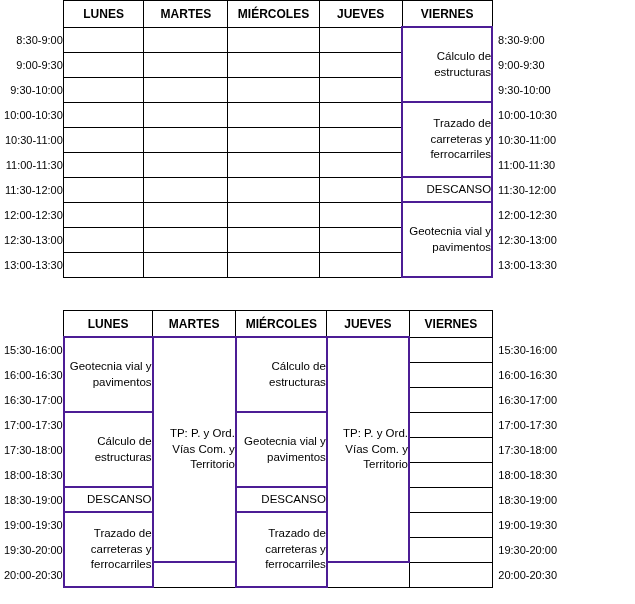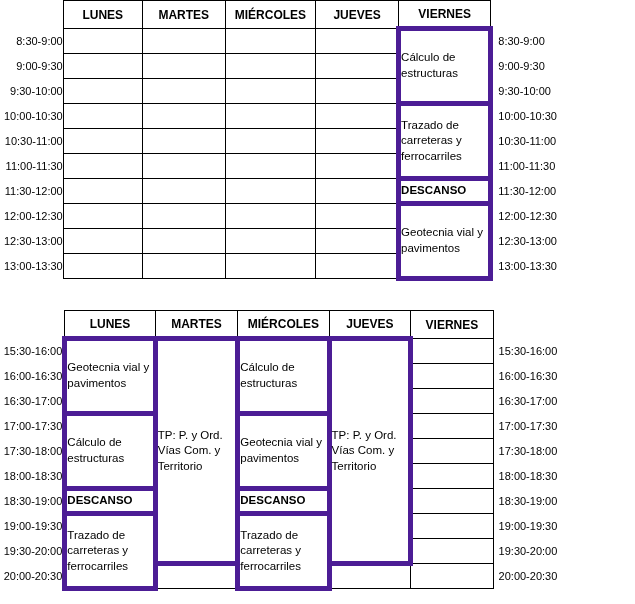--- a/index.html
+++ b/index.html
@@ -61,27 +61,27 @@
     text-align: center;
   }
   .slot {
     height: 25px;
     padding-left: 31px;
   }
   .empty {
     border: 1px solid #000000;
   }
   .cls {
-    border: 5px solid #4c1d95;
-    text-align: left;
+    border: 2px solid #4c1d95;
+    text-align: right;
     line-height: 1.35;
     padding: 2px 4px;
   }
   .cls.descanso {
-    font-weight: bold;
+    font-weight: normal;
   }
   .blank {
     border: none;
   }
 </style>
 </head>
 <body>
 
 <div class="schedule first">
   <table class="grid">

